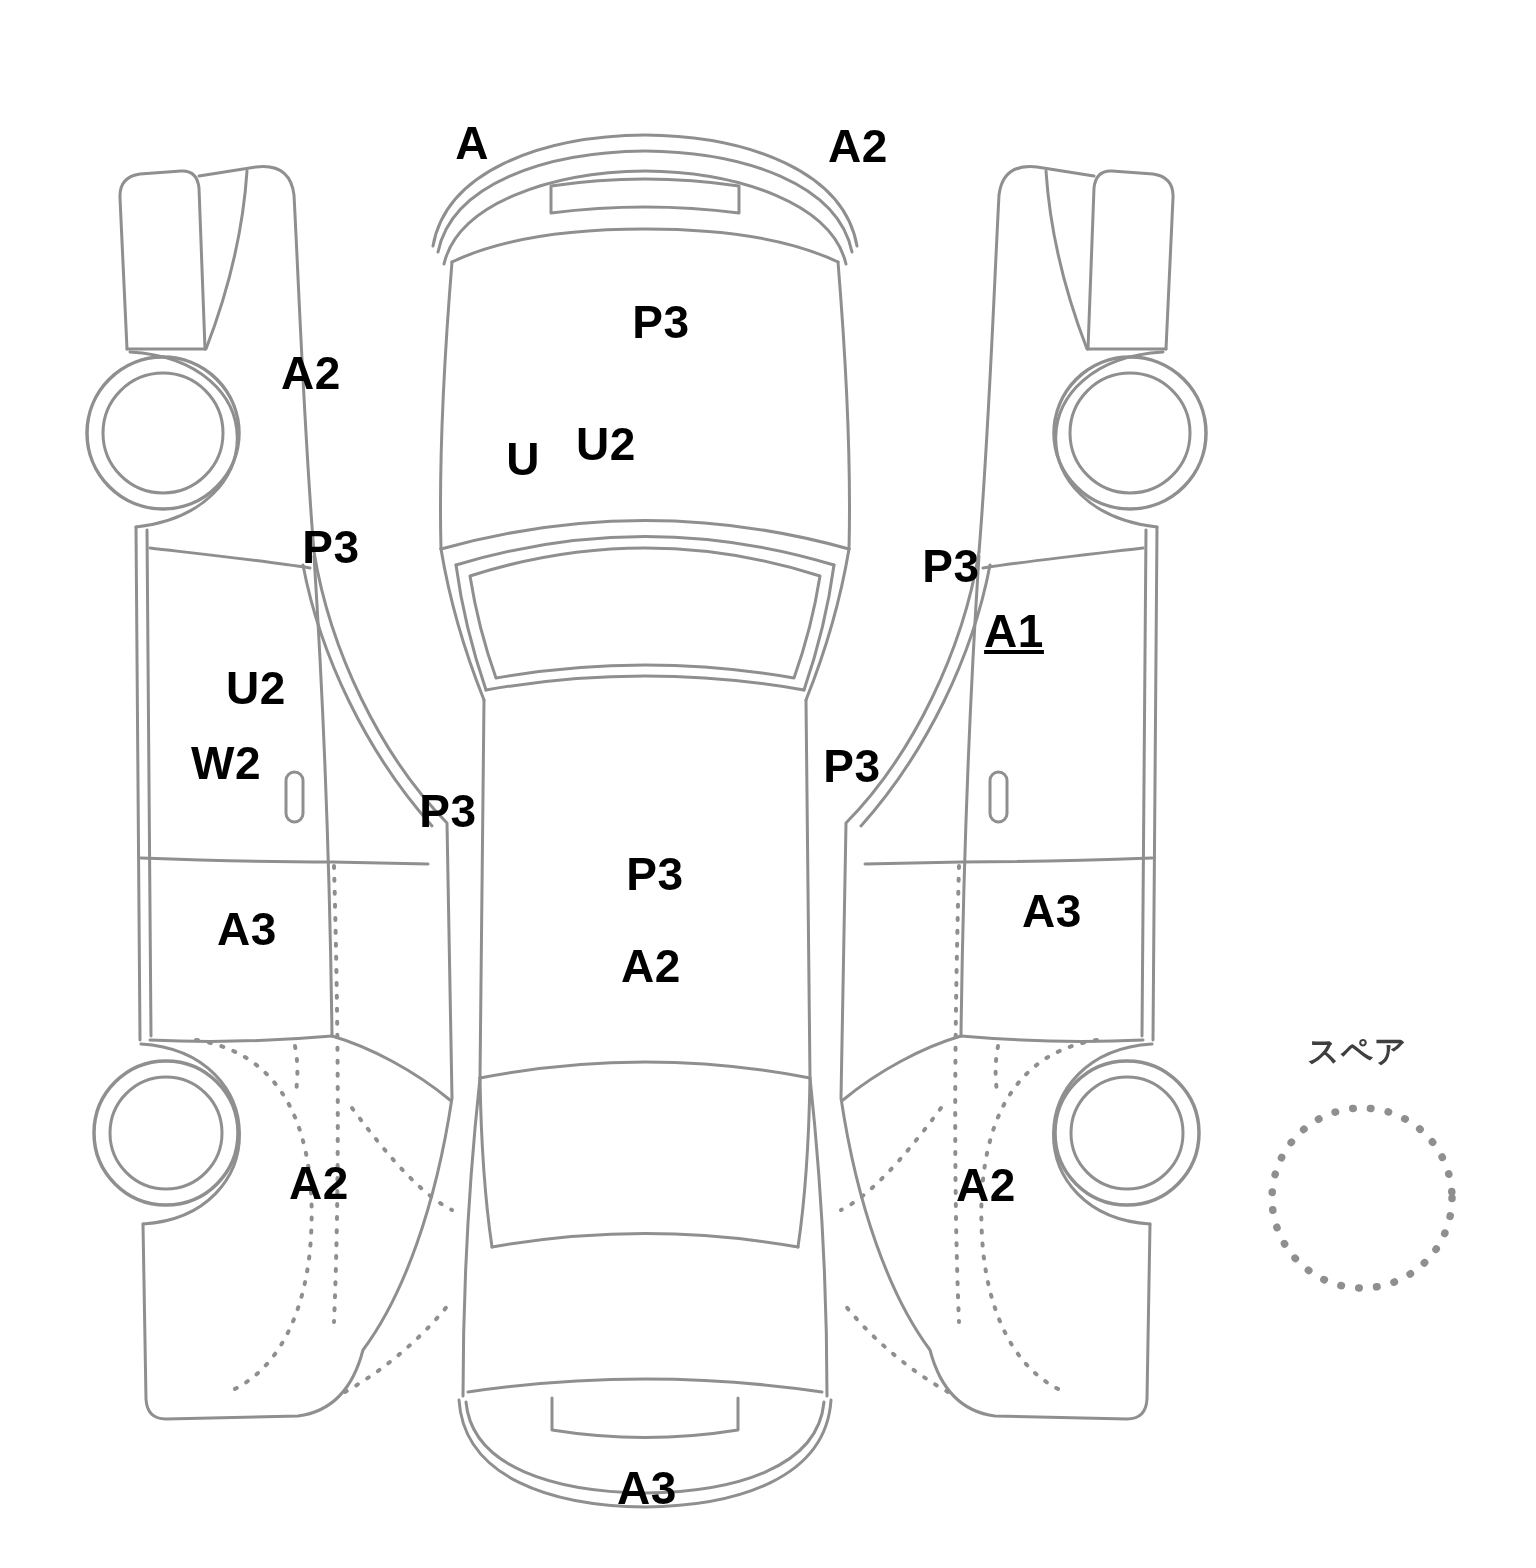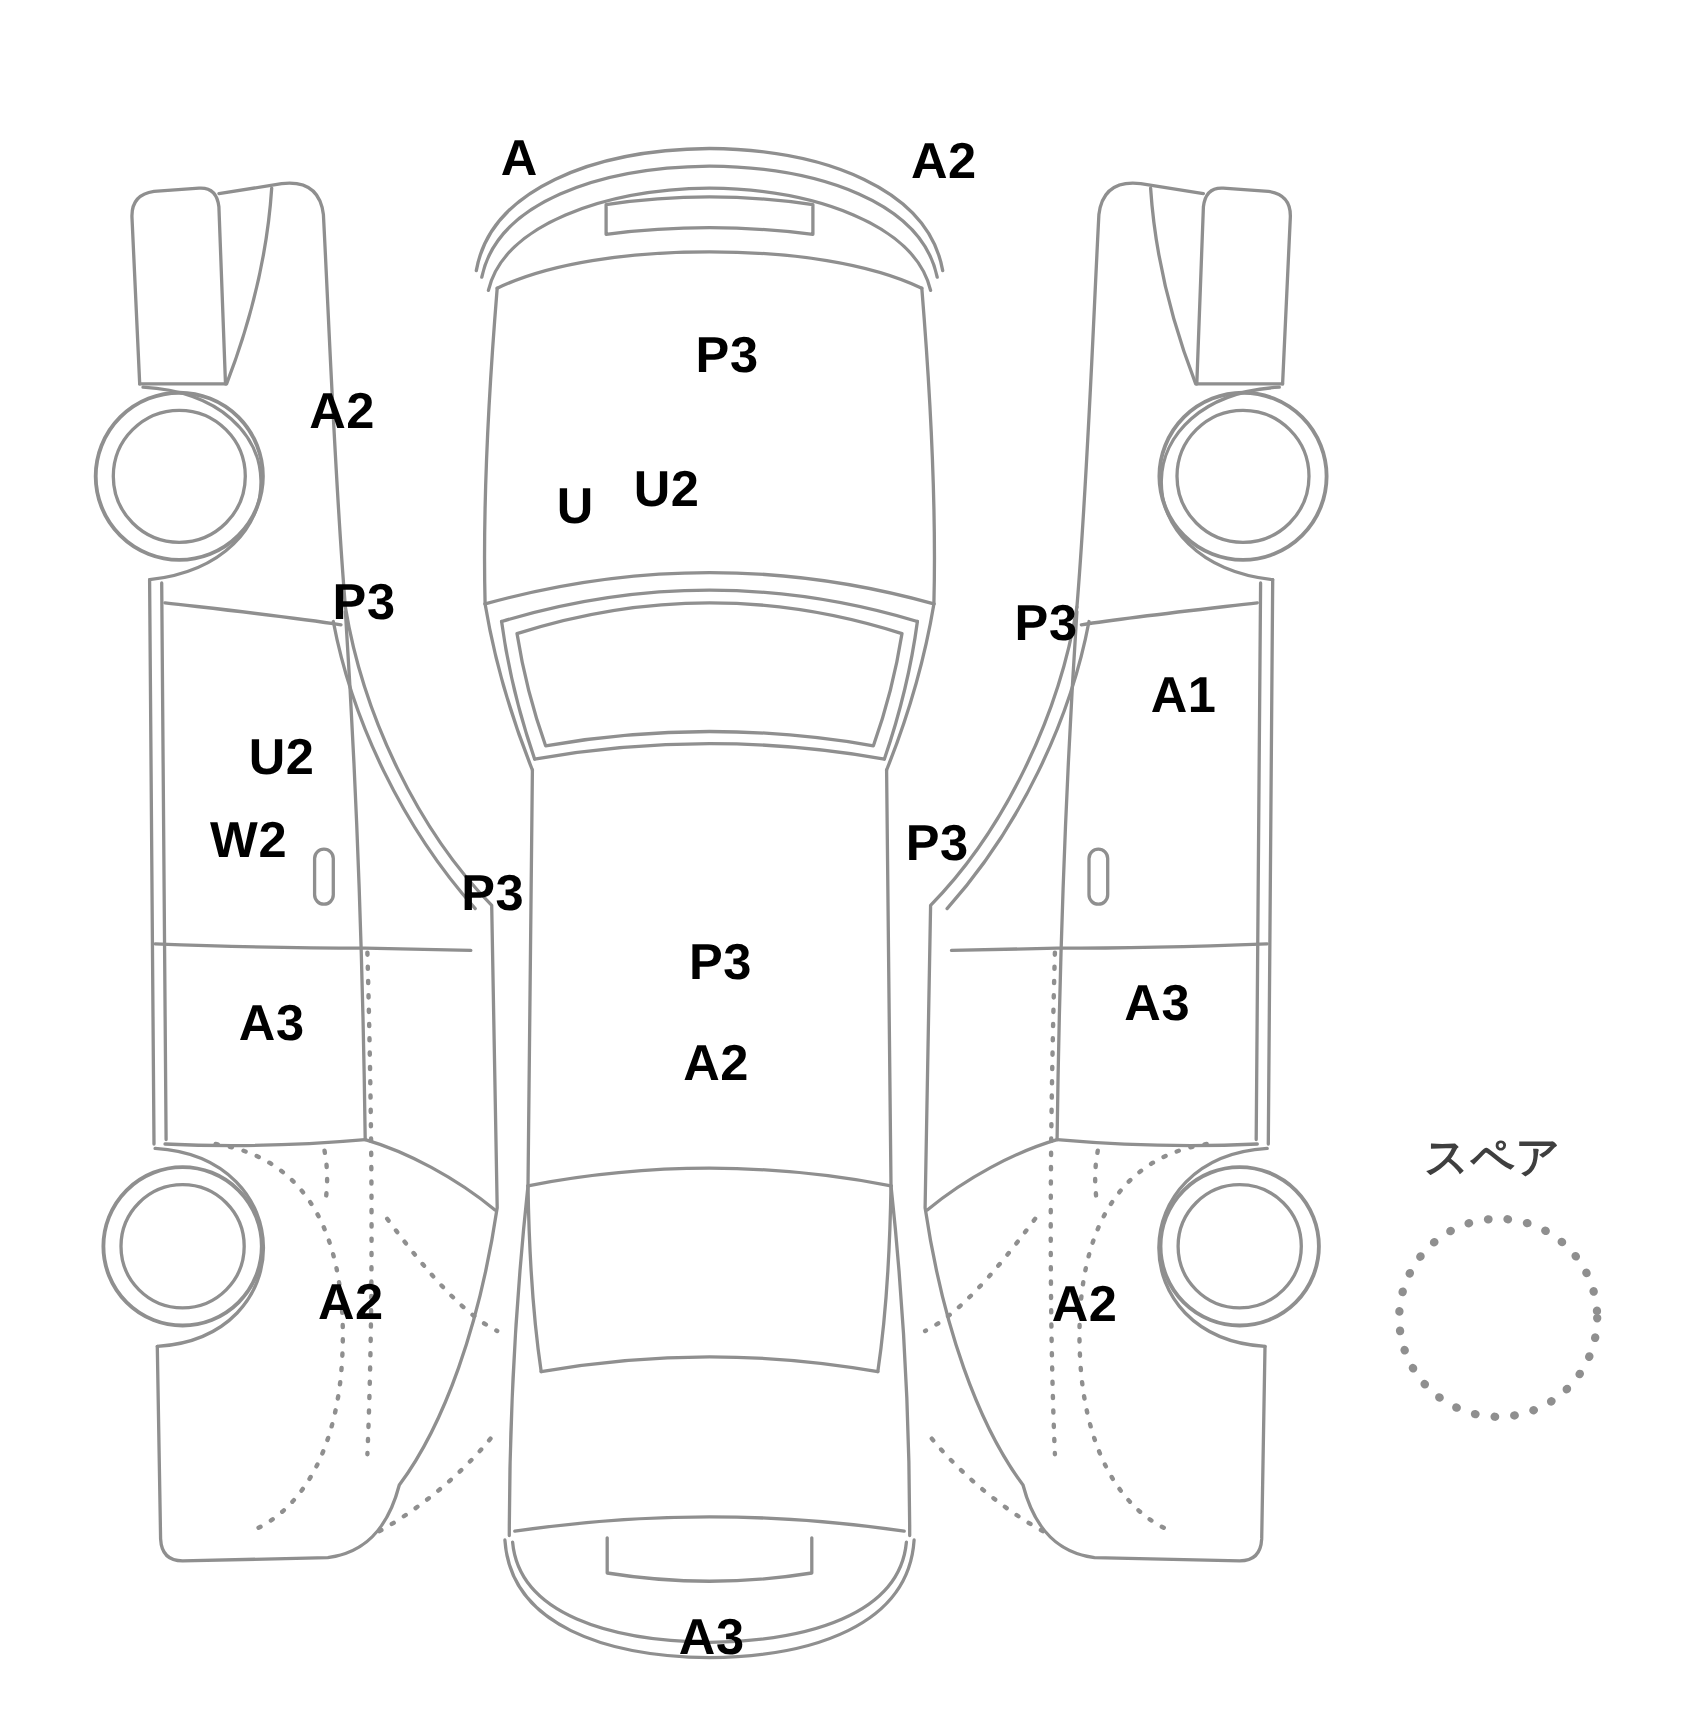--- a/index.html
+++ b/index.html
@@ -41,21 +41,21 @@
   .damage-label {
     position: absolute;
     transform: translate(-50%, -50%);
     font-size: 46px;
     font-weight: 600;
     color: var(--label-color);
     white-space: nowrap;
     letter-spacing: 0.5px;
   }
   .damage-label.caption {
-    font-size: 40px;
+    font-size: 32px;
     font-weight: 600;
     color: var(--caption-color);
   }
 </style>
 </head>
 <body>
 
 <div id="stage">
 
   <svg id="diagram-svg" width="1536" height="1568" viewBox="0 0 1536 1568">
@@ -165,19 +165,19 @@
       <div class="damage-label" style="left: 651px; top: 966px;">A2</div>
       <div class="damage-label" style="left: 647px; top: 1488px;">A3</div>
       <div class="damage-label" style="left: 311px; top: 373px;">A2</div>
       <div class="damage-label" style="left: 331px; top: 547px;">P3</div>
       <div class="damage-label" style="left: 256px; top: 688px;">U2</div>
       <div class="damage-label" style="left: 226px; top: 763px;">W2</div>
       <div class="damage-label" style="left: 448px; top: 811px;">P3</div>
       <div class="damage-label" style="left: 247px; top: 929px;">A3</div>
       <div class="damage-label" style="left: 319px; top: 1183px;">A2</div>
       <div class="damage-label" style="left: 951px; top: 566px;">P3</div>
-      <div class="damage-label" style="left: 1076px; top: 631px;">A1</div>
+      <div class="damage-label" style="left: 1014px; top: 631px; text-decoration: underline;">A1</div>
       <div class="damage-label" style="left: 852px; top: 766px;">P3</div>
       <div class="damage-label" style="left: 1052px; top: 911px;">A3</div>
       <div class="damage-label" style="left: 986px; top: 1185px;">A2</div>
       <div class="damage-label caption" style="left: 1357px; top: 1052px;">スペア</div>
     </div>
 </div>
 
 </body></html>

